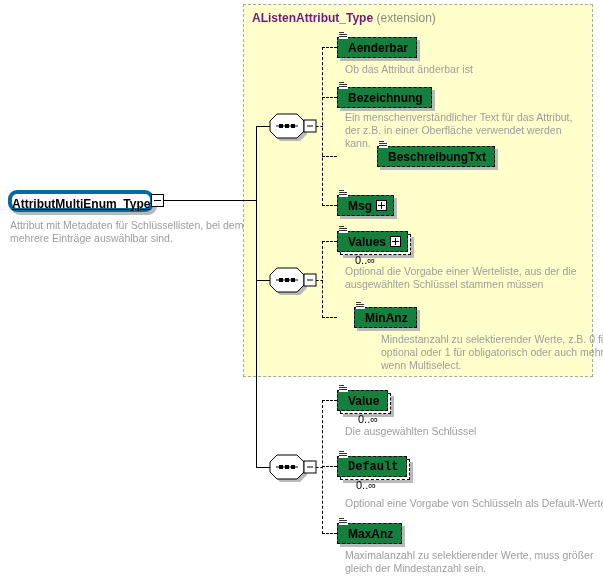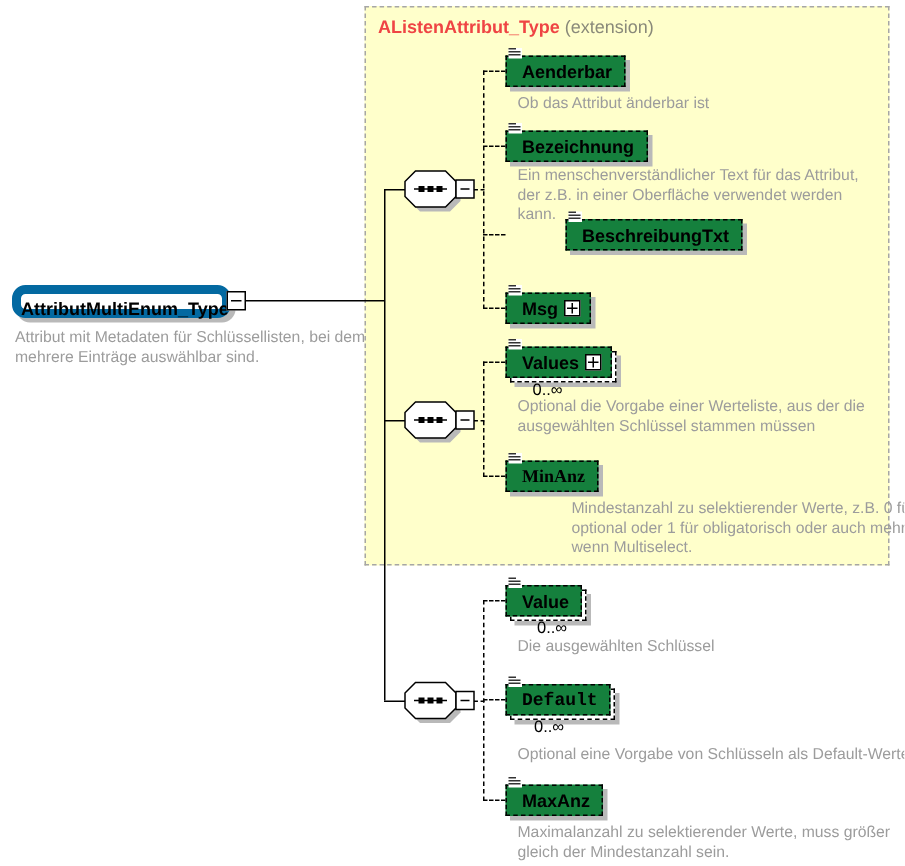--- a/index.html
+++ b/index.html
@@ -7,35 +7,35 @@
     position:relative; width:603px; height:577px; background:#ffffff;
     font-family:"Liberation Sans", sans-serif; overflow:hidden;
   }
 
   
   .ext-box {
     position:absolute; left:243px; top:4px; width:350px; height:373px;
     background:#ffffcb; border:1px dashed #a6a6a6; box-sizing:border-box;
   }
   .ext-header { position:absolute; left:252px; top:11px; font-size:12px; color:#8a8a7a; white-space:nowrap; }
-  .ext-header .t { font-weight:bold; color:#ef4444;margin-top:16px; }
+  .ext-header .t { font-weight:bold; color:#701a75;margin-top:16px; }
 
   
   .hline { position:absolute; height:1px; background:#000; }
   .vline { position:absolute; width:1px; background:#000; }
   
   .dh { position:absolute; height:0; border-top:1px dashed #000; }
   .dv { position:absolute; width:0; border-left:1px dashed #000; }
 
   
   .root {
     position:absolute; left:8px; top:190px; width:146px; height:22px;
-    border:6px solid #0369a1; border-radius:9px; background:#fff; box-sizing:border-box;
+    border:4px solid #0369a1; border-radius:9px; background:#fff; box-sizing:border-box;
     box-shadow:3px 3px 0 #b9b9b9;
-    font-weight:bold; font-size:12px; line-height:20px; text-align:center; white-space:nowrap;
+    font-weight:bold; font-size:12px; line-height:20px; text-align:center; white-space:nowrap;text-decoration:underline;
   }
   .minusbtn {
     position:absolute; width:13px; height:13px; background:#fff;
     border:1px solid #000; box-sizing:border-box;
   }
   .minusbtn i { display:block; width:7px; height:1px; background:#000; margin:5px auto 0; }
 
   
   .seq { position:absolute; width:50px; height:30px; }
 
@@ -204,21 +204,21 @@
           <i></i>
           <i></i>
         </span>
       <span>Values</span>
       <span class="plusbtn"></span>
       </div>
   </div>
   <div class="card" style="left:355px; top:254px;">0..∞</div>
   <div class="desc" style="left:345px; top:265px; width:245px;">Optional die Vorgabe einer Werteliste, aus der die ausgewählten Schlüssel stammen müssen</div>
 
-  <div class="elem" style="left:337px; top:307px;font-family:Liberation Serif, serif;">
+  <div class="elem" style="left:354px; top:307px;">
     <div class="ebox">
         <span class="eicon">
           <i></i>
           <i></i>
           <i></i>
         </span>
       <span>MinAnz</span>
       </div>
   </div>
   <div class="desc" style="left:345px; top:333px; width:252px;margin-left:36px;">Mindestanzahl zu selektierender Werte, z.B. 0 für optional oder 1 für obligatorisch oder auch mehrere, wenn Multiselect.</div>

